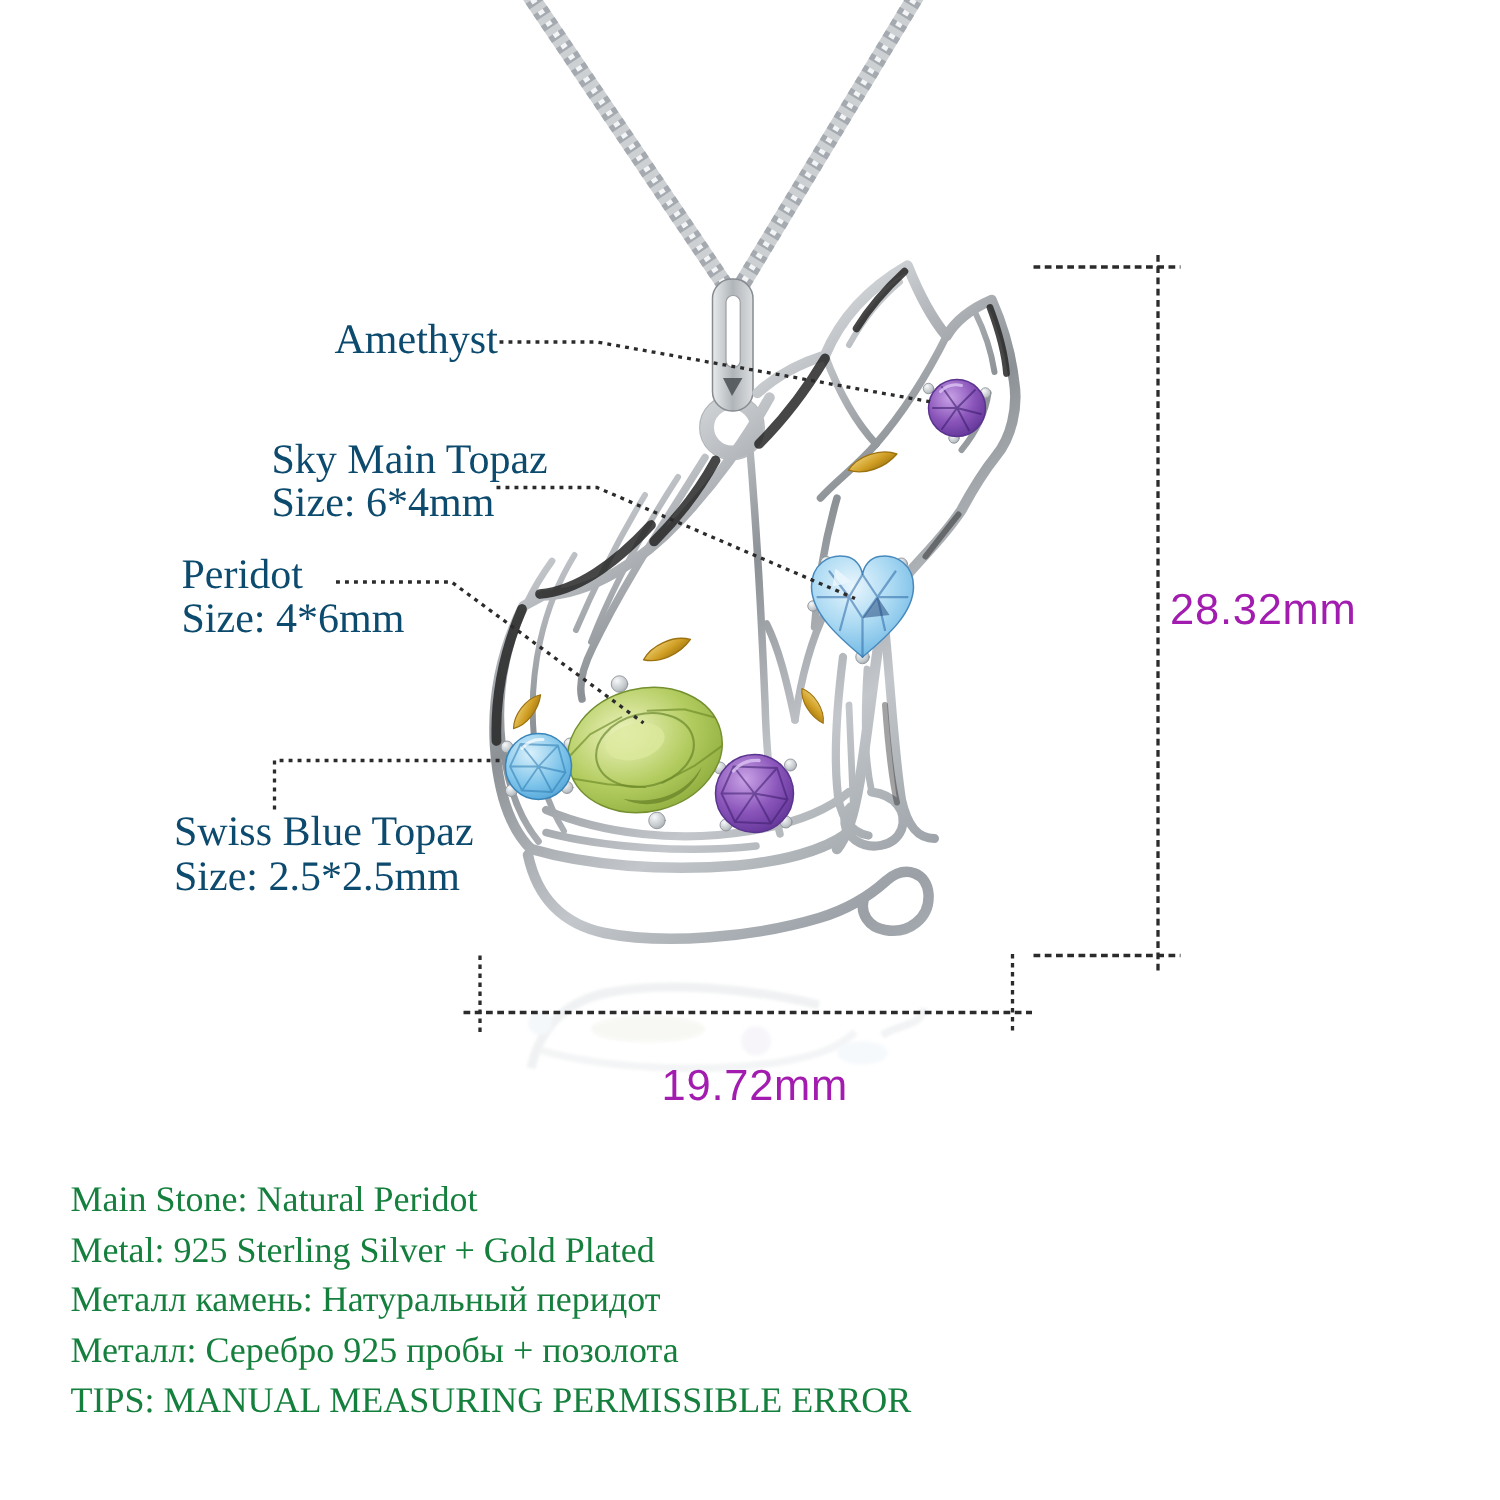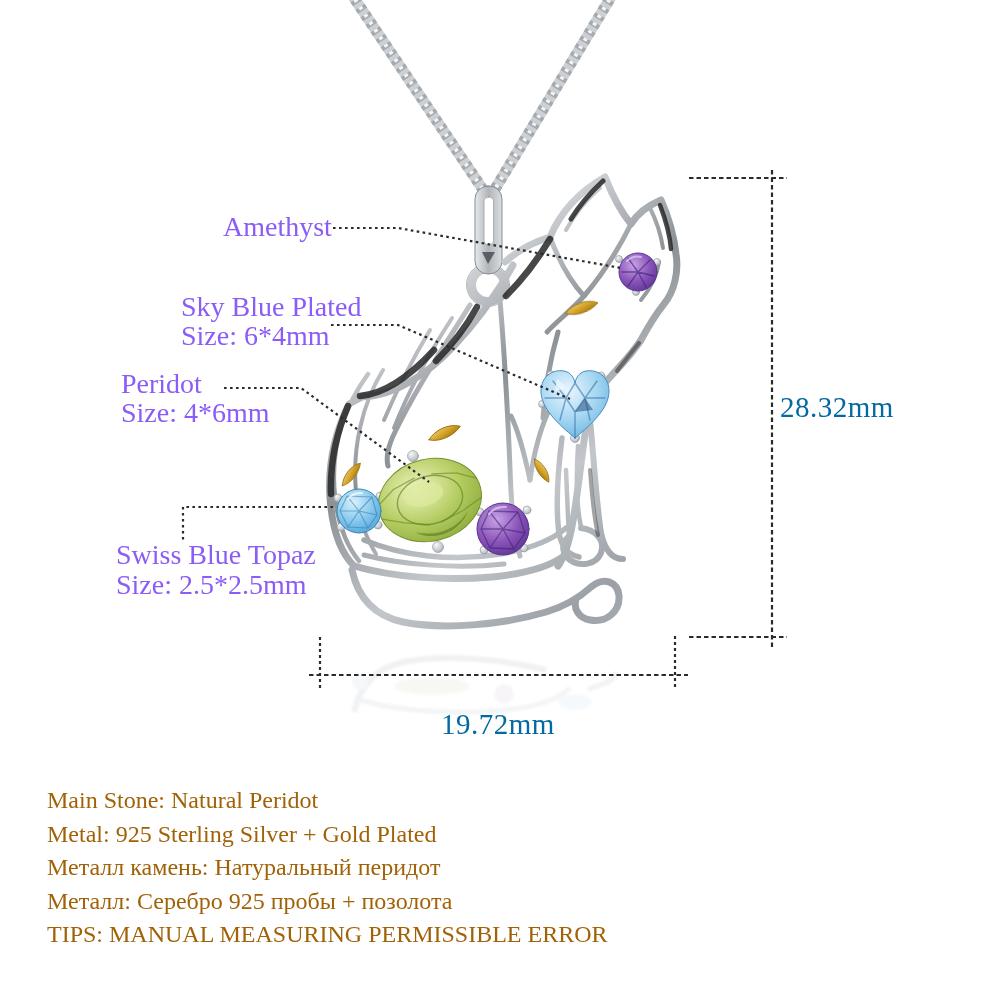--- a/index.html
+++ b/index.html
@@ -1,23 +1,23 @@
 <!DOCTYPE html>
 <html><head>
 <meta charset="utf-8">
 <style>
   html,body{margin:0;padding:0;background:#ffffff;}
   #stage{position:relative;width:1000px;height:1000px;background:#ffffff;overflow:hidden;
          font-family:"Liberation Serif", serif;}
   #art{position:absolute;left:0;top:0;}
-  .lbl{position:absolute;color:#8b5cf6;font-size:28px;line-height:29px;white-space:nowrap;}
+  .lbl{position:absolute;color:#0c4a6e;font-size:28px;line-height:29px;white-space:nowrap;}
   .lbl .sz{display:block;}
-  .dim{position:absolute;color:#0369a1;font-family:Liberation Serif, serif;
+  .dim{position:absolute;color:#a21caf;font-family:Liberation Sans, sans-serif;
        font-size:29px;letter-spacing:0.5px;white-space:nowrap;font-weight:400;}
-  .specs{position:absolute;left:47px;top:784px;color:#a16207;font-size:24px;line-height:33.5px;white-space:nowrap;}
+  .specs{position:absolute;left:47px;top:784px;color:#15803d;font-size:24px;line-height:33.5px;white-space:nowrap;}
 </style>
 </head>
 <body>
 
 <div id="stage">
 
 <svg id="art" width="1000" height="1000" viewBox="0 0 1000 1000">
   <defs>
     <linearGradient id="silv" gradientUnits="userSpaceOnUse" x1="330" y1="180" x2="680" y2="640">
       <stop offset="0" stop-color="#9aa0a6"></stop>
@@ -226,21 +226,21 @@
     <line x1="320" y1="637" x2="320" y2="690" stroke-width="2.2" stroke-dasharray="3 3"></line>
     <line x1="675" y1="636" x2="675" y2="688" stroke-width="2.2" stroke-dasharray="3 3"></line>
   </g>
 </svg>
 
   <div class="lbl" style="left:223px;top:212px;">
     <span>Amethyst</span>
   </div>
 
   <div class="lbl" style="left:181px;top:292px;">
-    <span>Sky Blue Plated</span>
+    <span>Sky Main Topaz</span>
     <span class="sz">Size: 6*4mm</span>
   </div>
 
   <div class="lbl" style="left:121px;top:369px;">
     <span>Peridot</span>
     <span class="sz">Size: 4*6mm</span>
   </div>
 
   <div class="lbl" style="left:116px;top:540px;line-height:30px;">
     <span>Swiss Blue Topaz</span>

